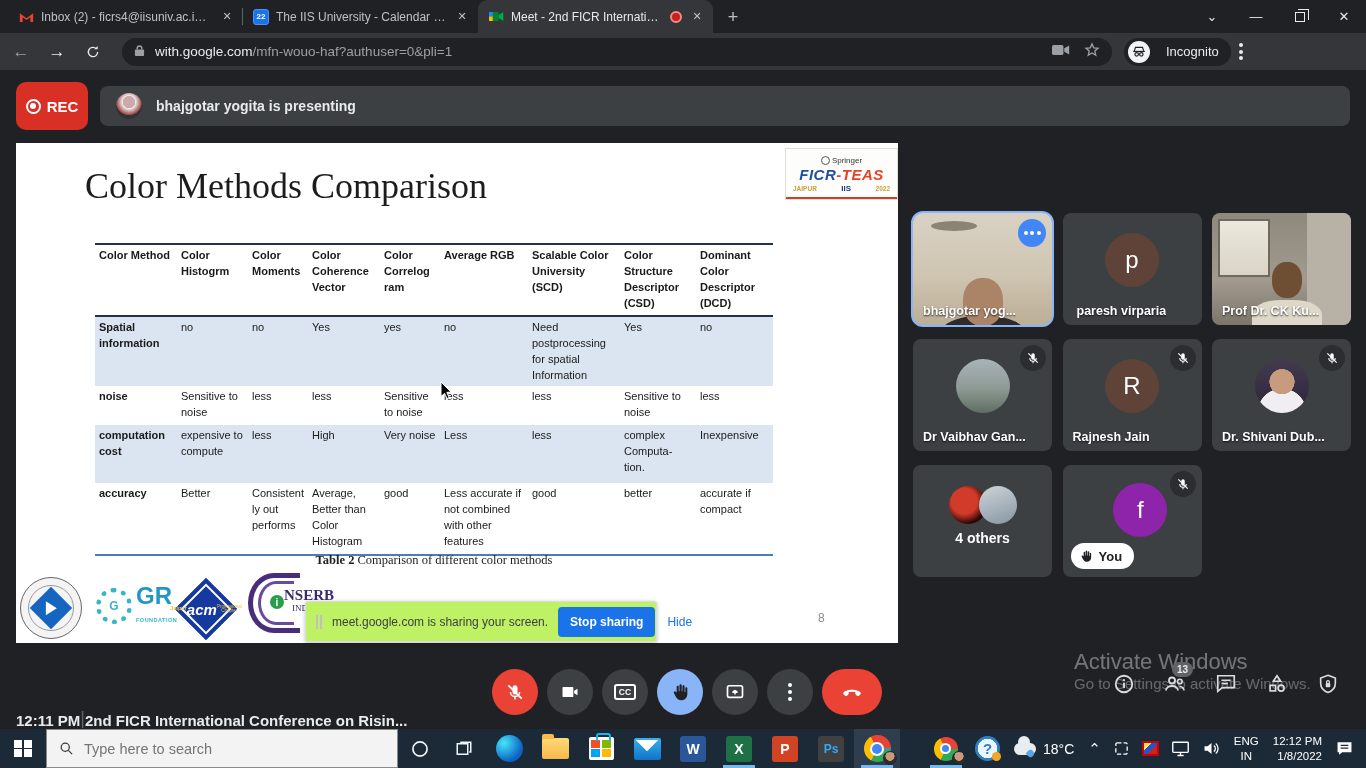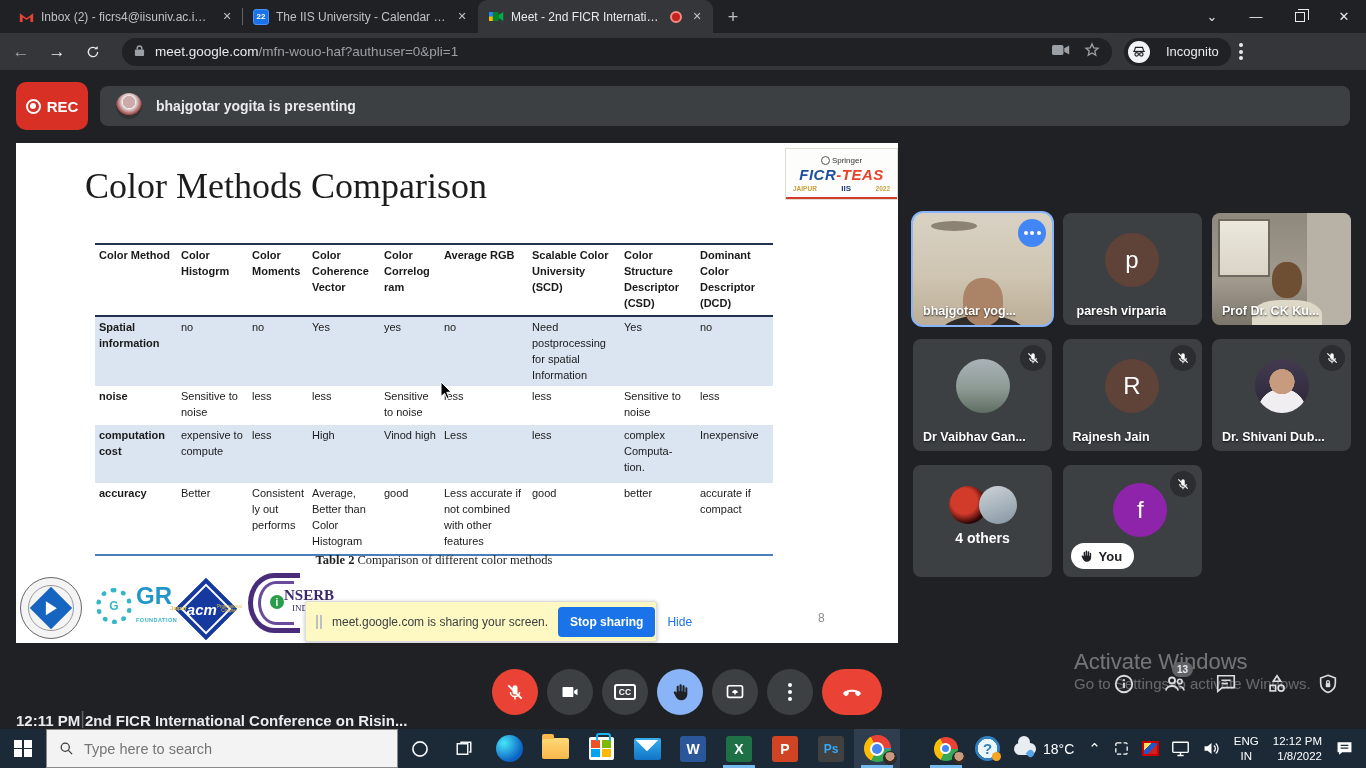--- a/index.html
+++ b/index.html
@@ -88,21 +88,21 @@
 .acm-mid{font-size:15px;font-weight:bold;font-style:italic}
 .acm-sub{font-size:4.5px;color:#e8c34a;text-align:center}
 .logo-nserb{position:absolute;left:232px;top:428px;width:86px;height:66px}
 .nserb-arc{position:absolute;left:0;top:2px;width:52px;height:60px;border:5px solid #4a2d7a;border-right:none;border-radius:50% 0 0 50%/50% 0 0 50%}
 .nserb-arc2{position:absolute;left:10px;top:10px;width:36px;height:44px;border:3px solid #6a4a9a;border-right:none;border-radius:50% 0 0 50%/50% 0 0 50%}
 .nserb-i{position:absolute;left:22px;top:24px;width:14px;height:14px;border-radius:50%;background:#2a9d4a;color:#fff;font-size:10px;display:flex;align-items:center;justify-content:center;font-weight:bold}
 .nserb-text{position:absolute;left:36px;top:16px;color:#3a2a6a;font-weight:bold;font-size:15px;font-family:"Liberation Serif",serif}
 .nserb-sub{position:absolute;left:44px;top:32px;color:#3a2a6a;font-size:9px;font-family:"Liberation Serif",serif}
 
 
-.share-bar{position:absolute;left:289px;top:458px;width:352px;height:41px;background:#fef9c3;border:1px solid #dadce0;border-radius:3px;box-shadow:0 1px 4px rgba(0,0,0,.25);display:flex;align-items:center;padding:0 10px;gap:10px;z-index:5}
+.share-bar{position:absolute;left:289px;top:458px;width:352px;height:41px;background:#bef264;border:1px solid #dadce0;border-radius:3px;box-shadow:0 1px 4px rgba(0,0,0,.25);display:flex;align-items:center;padding:0 10px;gap:10px;z-index:5}
 .grip{display:flex;gap:2px}
 .grip i{width:2px;height:14px;background:#bdc1c6;display:block}
 .share-msg{font-size:12px;color:#3c4043;white-space:nowrap}
 .stop-btn{background:#1a73e8;color:#fff;font-size:12px;font-weight:bold;border:none;border-radius:4px;padding:8px 12px;white-space:nowrap}
 .hide-link{color:#1a73e8;font-size:12px;margin-left:2px}
 
 
 .cursor{position:absolute;left:424px;top:238px;z-index:9}
 
 
@@ -241,21 +241,21 @@
           <path fill="#e8eaed" d="M19 3v5h-5z"></path>
         </svg>
     </div>
     <div class="urlpill">
       <span class="lock">
         <svg width="11" height="13" viewBox="0 0 12 14">
             <rect x="1" y="6" width="10" height="7" rx="1" fill="#9aa0a6"></rect>
             <path d="M3.5 6V4.5a2.5 2.5 0 0 1 5 0V6" fill="none" stroke="#9aa0a6" stroke-width="1.6"></path>
           </svg>
       </span>
-      <span>meet.google.com</span>
+      <span>with.google.com</span>
         <span class="url-path">/mfn-wouo-haf?authuser=0&amp;pli=1</span>
       <span class="pill-right">
         <span>
           <svg width="18" height="14" viewBox="0 0 22 16">
               <rect x="0" y="2" width="14" height="12" rx="2" fill="#9aa0a6"></rect>
               <path d="M15 6l6-3.5v11L15 10z" fill="#9aa0a6"></path>
             </svg>
         </span>
         <span>
           <svg width="16" height="16" viewBox="0 0 24 24">
@@ -357,21 +357,21 @@
             <td>less</td>
             <td>less</td>
             <td>Sensitive to noise</td>
             <td>less</td>
           </tr>
           <tr class="shaded r3">
             <td class="rowhead">computation cost</td>
             <td>expensive to compute</td>
             <td>less</td>
             <td>High</td>
-            <td>Vinod high</td>
+            <td>Very noise</td>
             <td>Less</td>
             <td>less</td>
             <td>complex Computa-tion.</td>
             <td>Inexpensive</td>
           </tr>
           <tr class="r4">
             <td class="rowhead">accuracy</td>
             <td>Better</td>
             <td>Consistent ly out performs</td>
             <td>Average, Better than Color Histogram</td>

